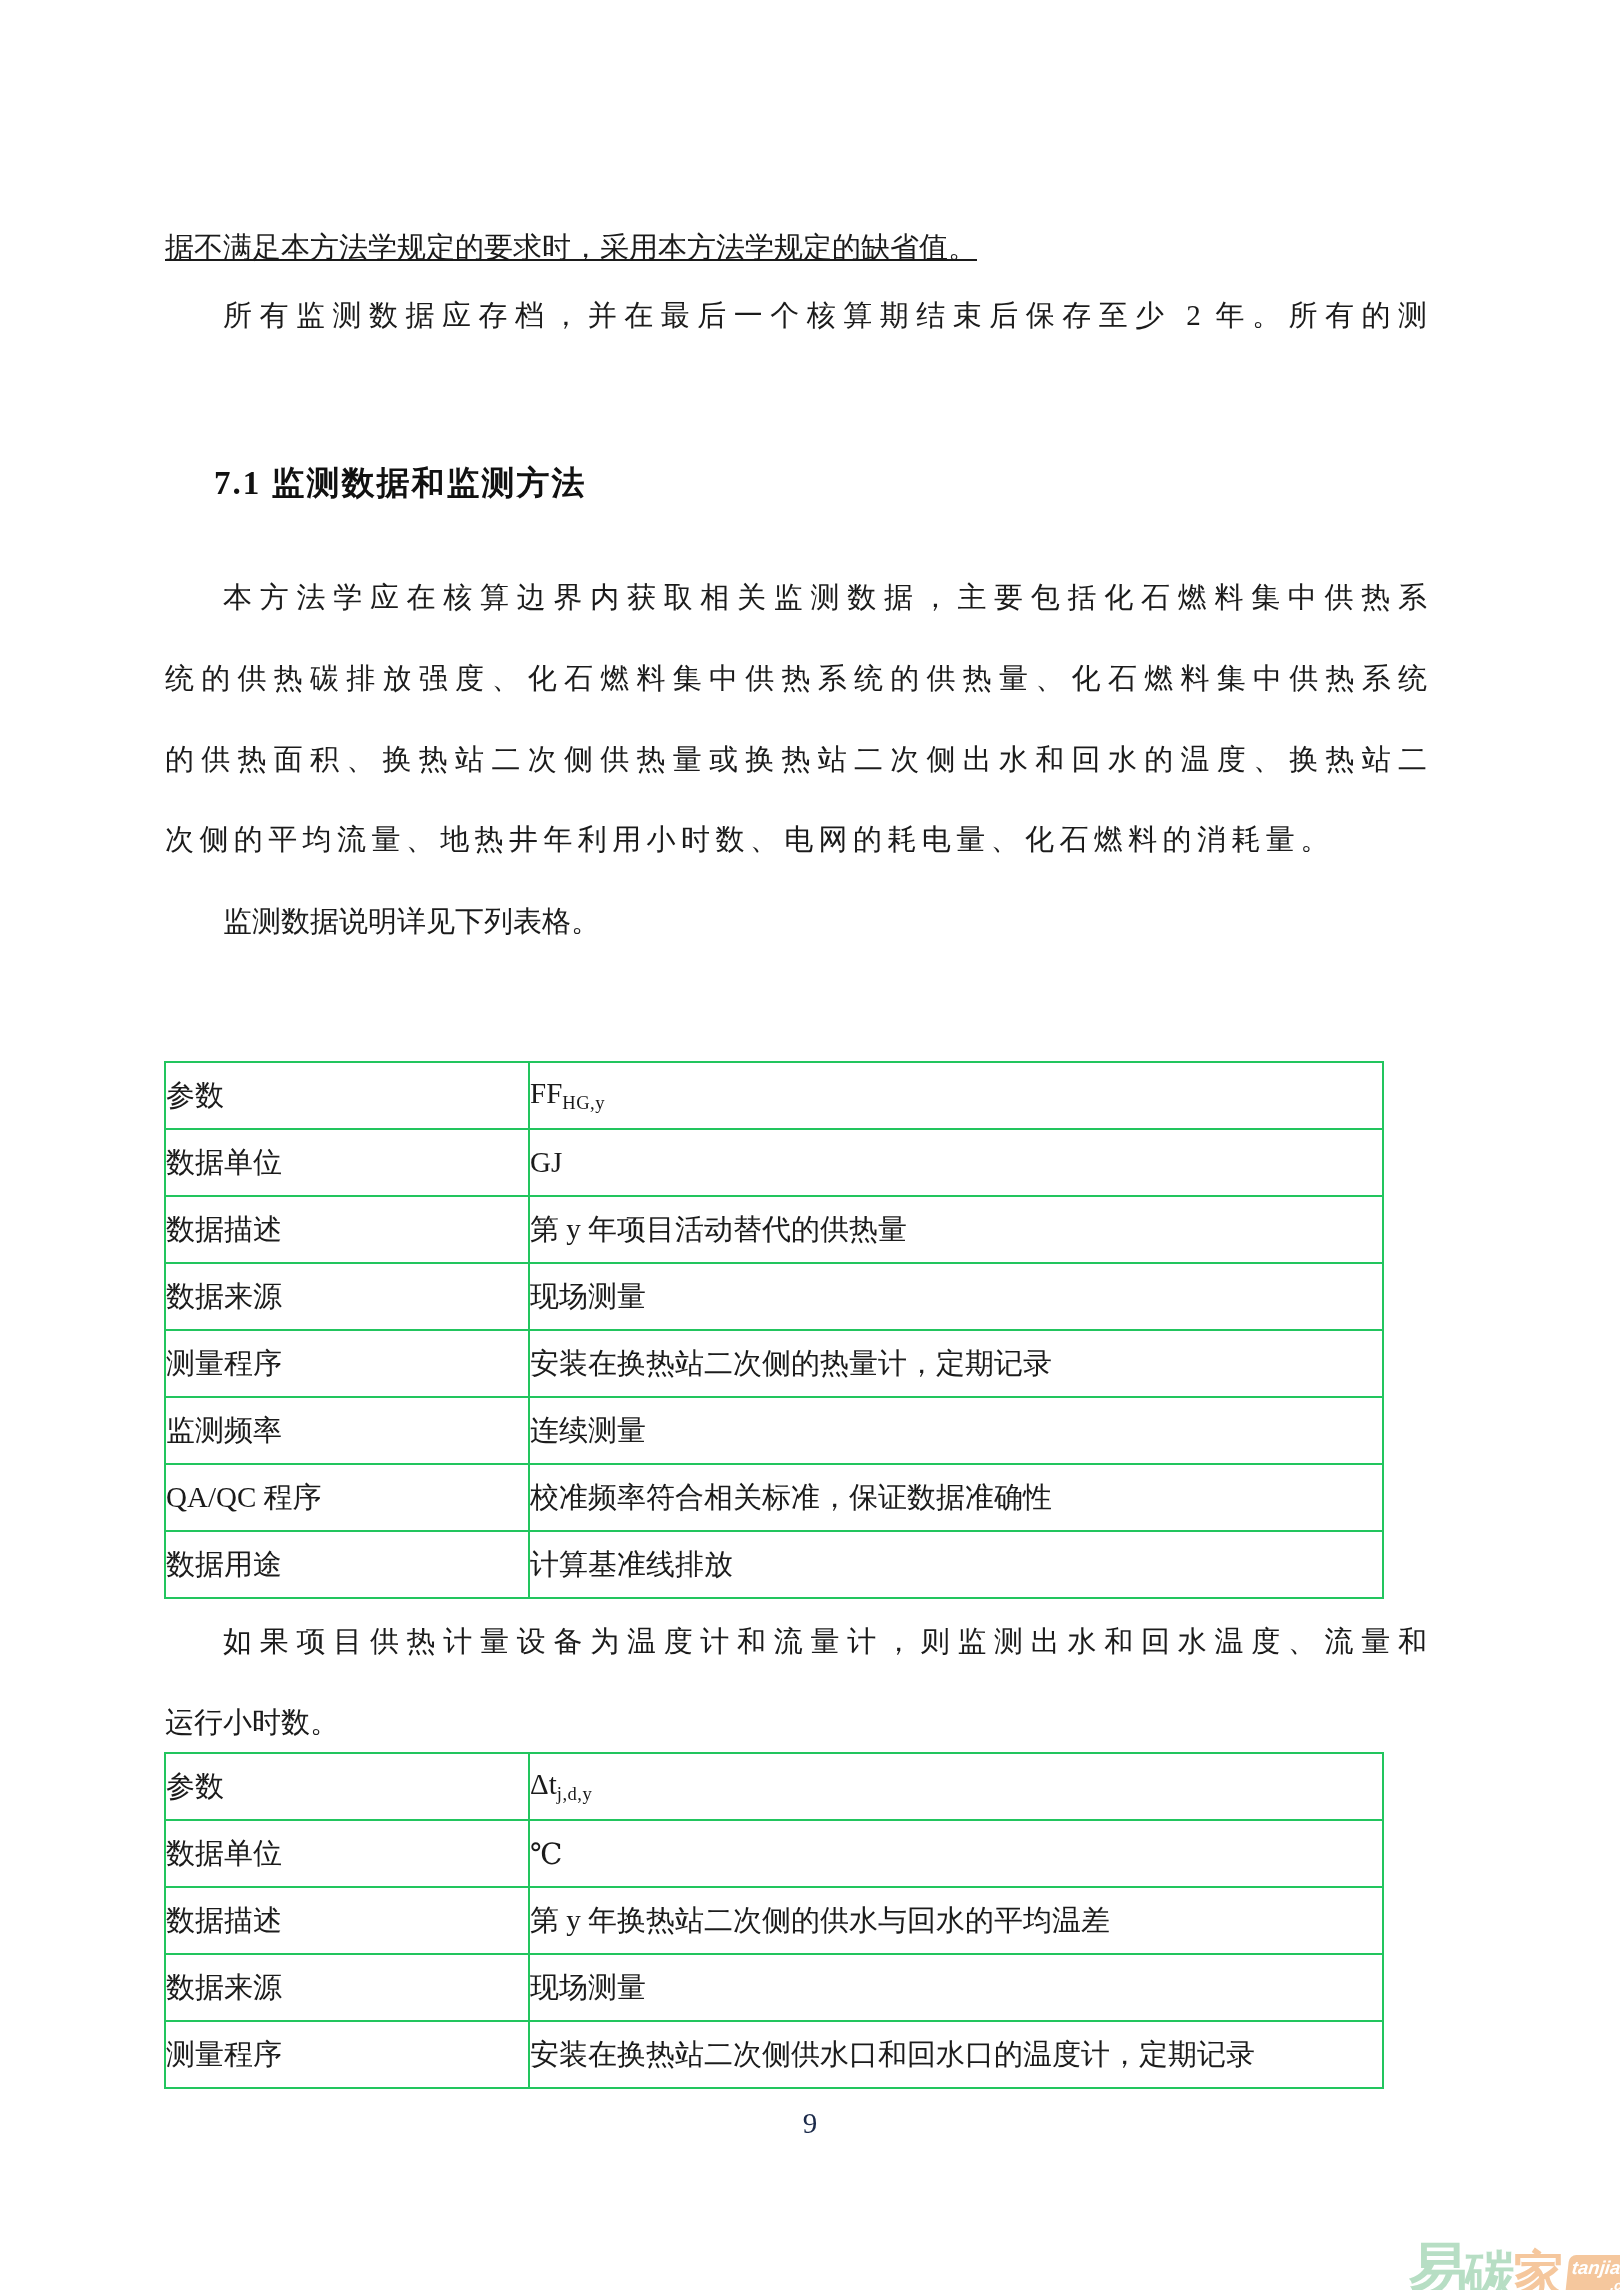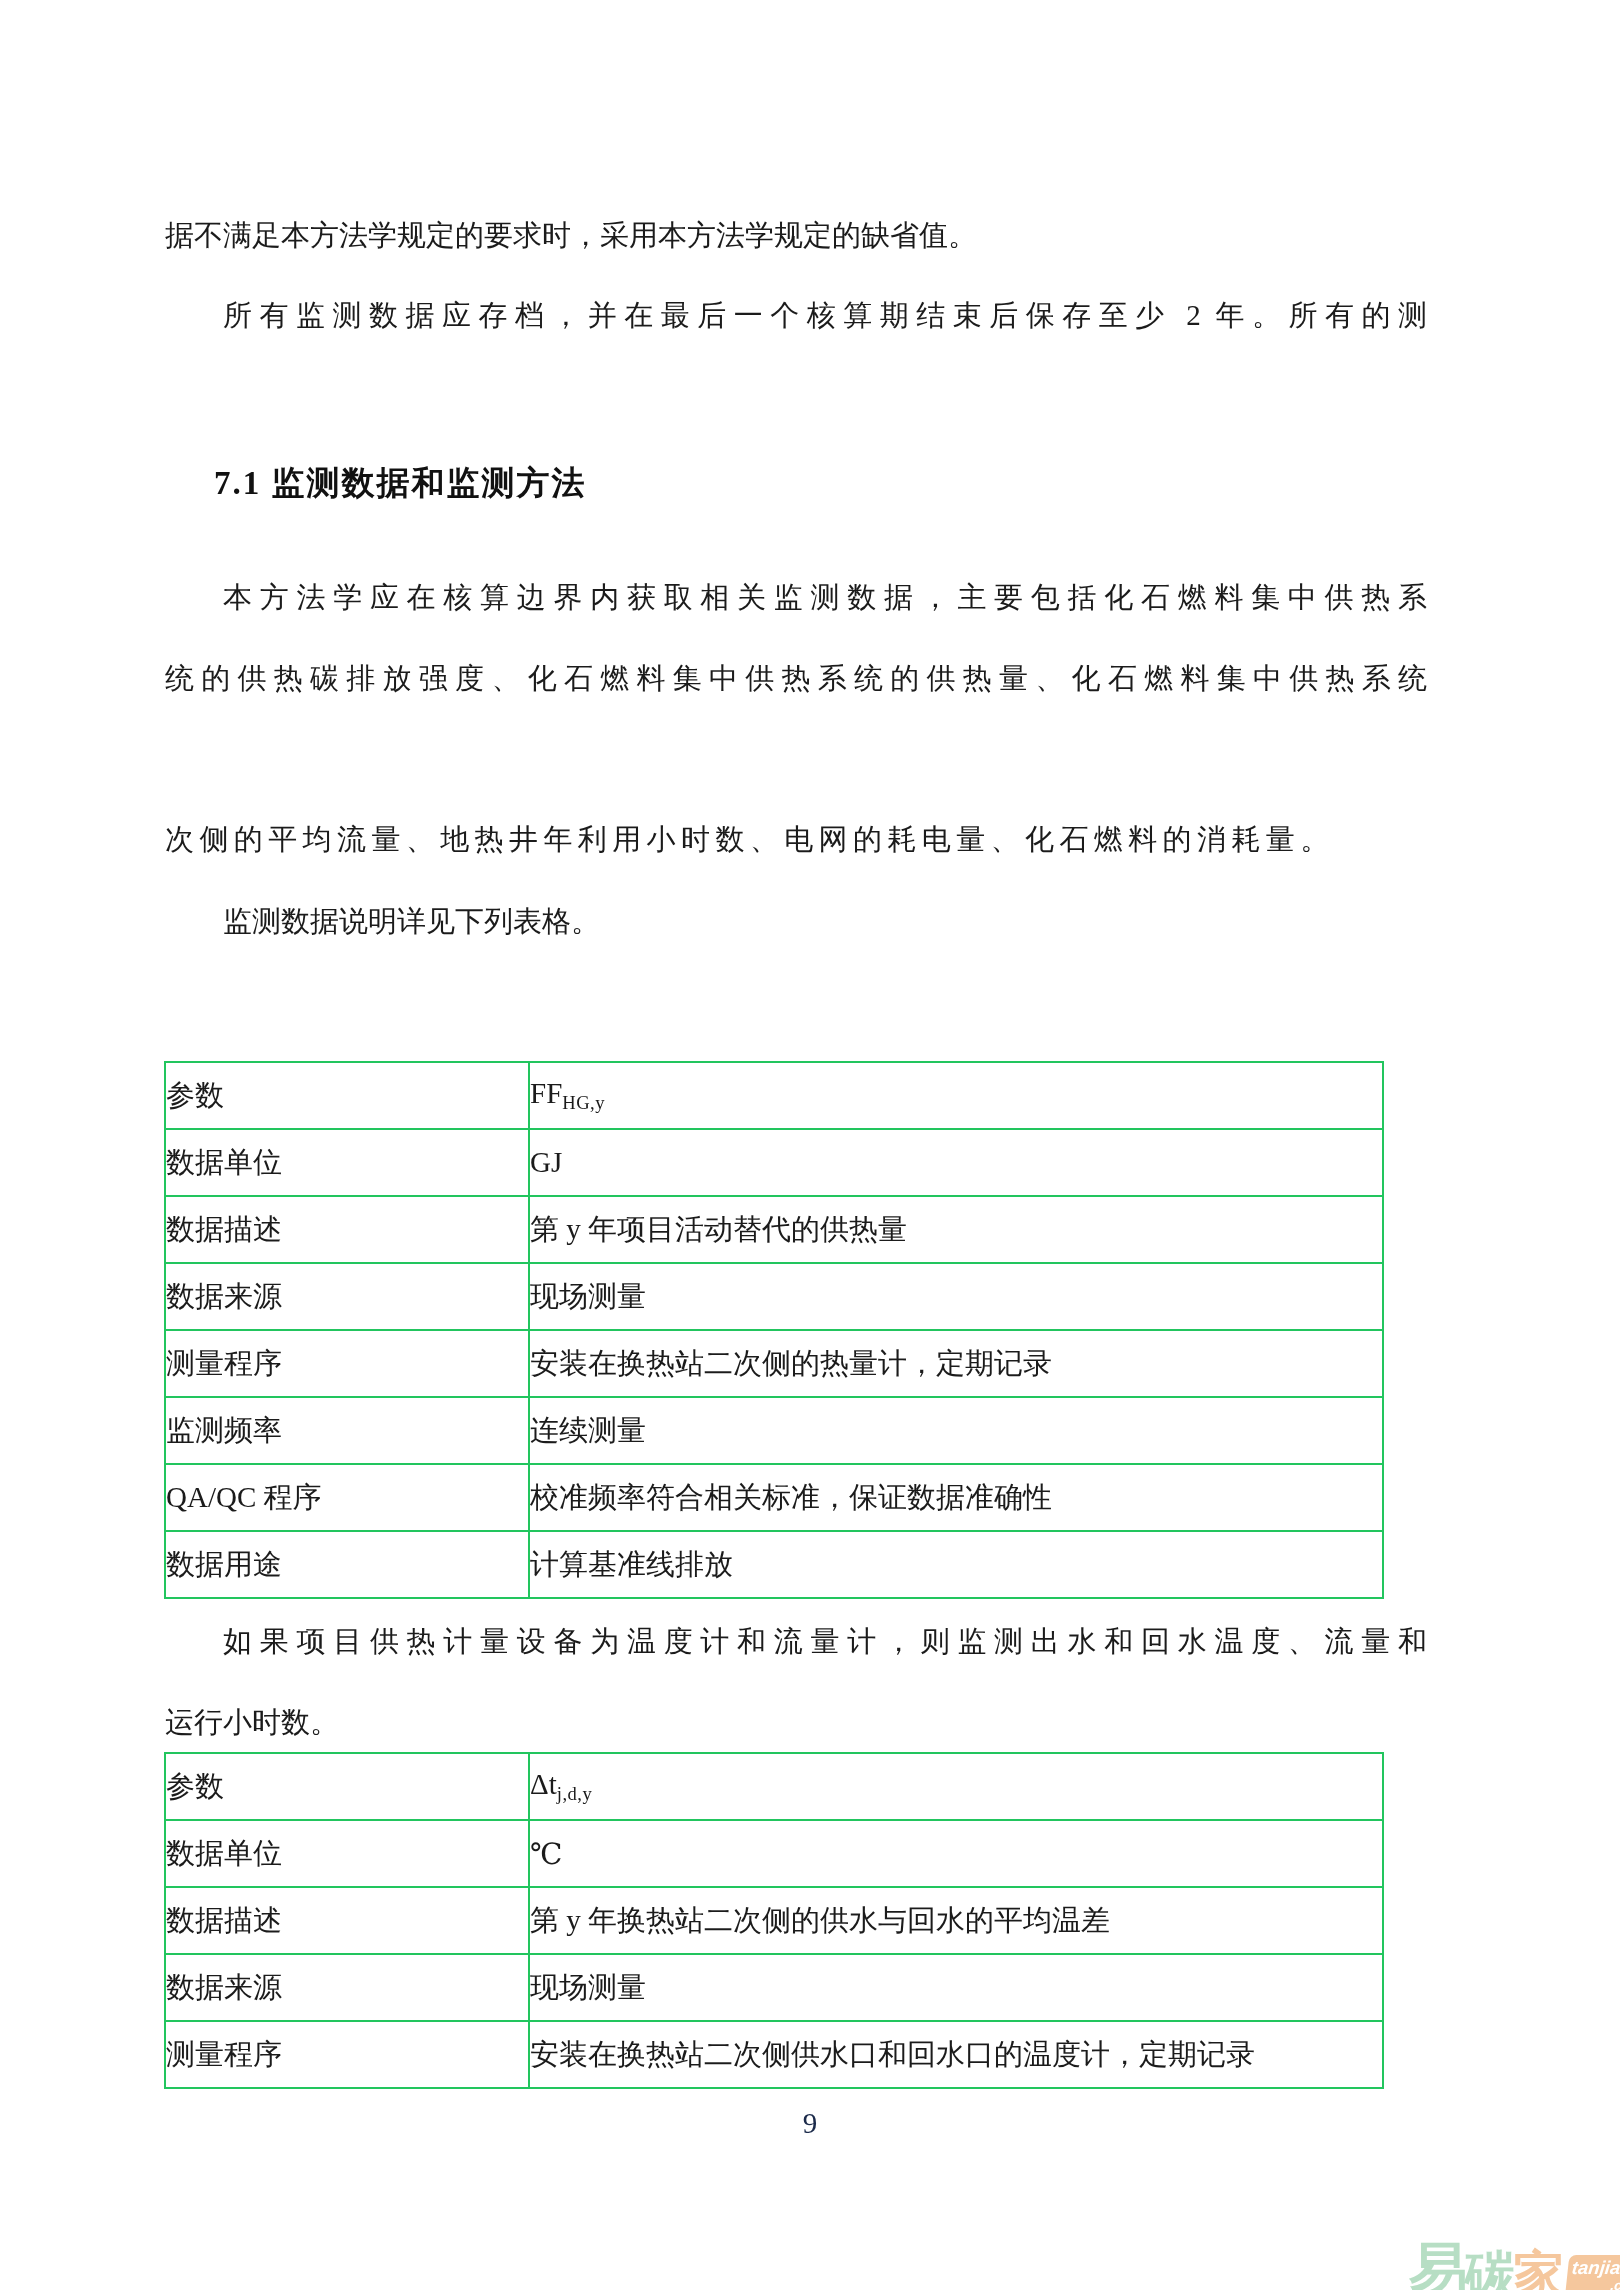--- a/index.html
+++ b/index.html
@@ -113,27 +113,28 @@
     font-size: 13.7px;
     line-height: 15.7px;
     text-align: right;
   }
 </style>
 </head>
 <body>
 
 <div class="page">
 
-  <div class="tline" style="left:165px; top:216px;">据不满足本方法学规定的要求时，采用本方法学规定的缺省值。</div>
+  <div class="tline" style="left:165px; top:228px;text-decoration:underline;">据不满足本方法学规定的要求时，采用本方法学规定的缺省值。</div>
   <div class="tline just" style="left:223px; top:296px; width:1204px;">所有监测数据应存档，并在最后一个核算期结束后保存至少 2 年。所有的测</div>
 
   <div class="heading">7.1 监测数据和监测方法</div>
 
   <div class="tline just" style="left:223px; top:578px; width:1204px;">本方法学应在核算边界内获取相关监测数据，主要包括化石燃料集中供热系</div>
   <div class="tline just" style="left:165px; top:659px; width:1262px;">统的供热碳排放强度、化石燃料集中供热系统的供热量、化石燃料集中供热系统</div>
+  <div class="tline just" style="left:165px; top:740px; width:1262px;">的供热面积、换热站二次侧供热量或换热站二次侧出水和回水的温度、换热站二</div>
   <div class="tline spread" style="left:165px; top:820px;">次侧的平均流量、地热井年利用小时数、电网的耗电量、化石燃料的消耗量。</div>
   <div class="tline" style="left:223px; top:902px;">监测数据说明详见下列表格。</div>
 
   <table class="ptable" style="top:1061px;">
     <tbody>
         <tr>
       <td class="c1">参数</td>
       <td class="c2"><span>FF</span><span class="sub">HG,y</span></td>
     </tr>
     <tr>

